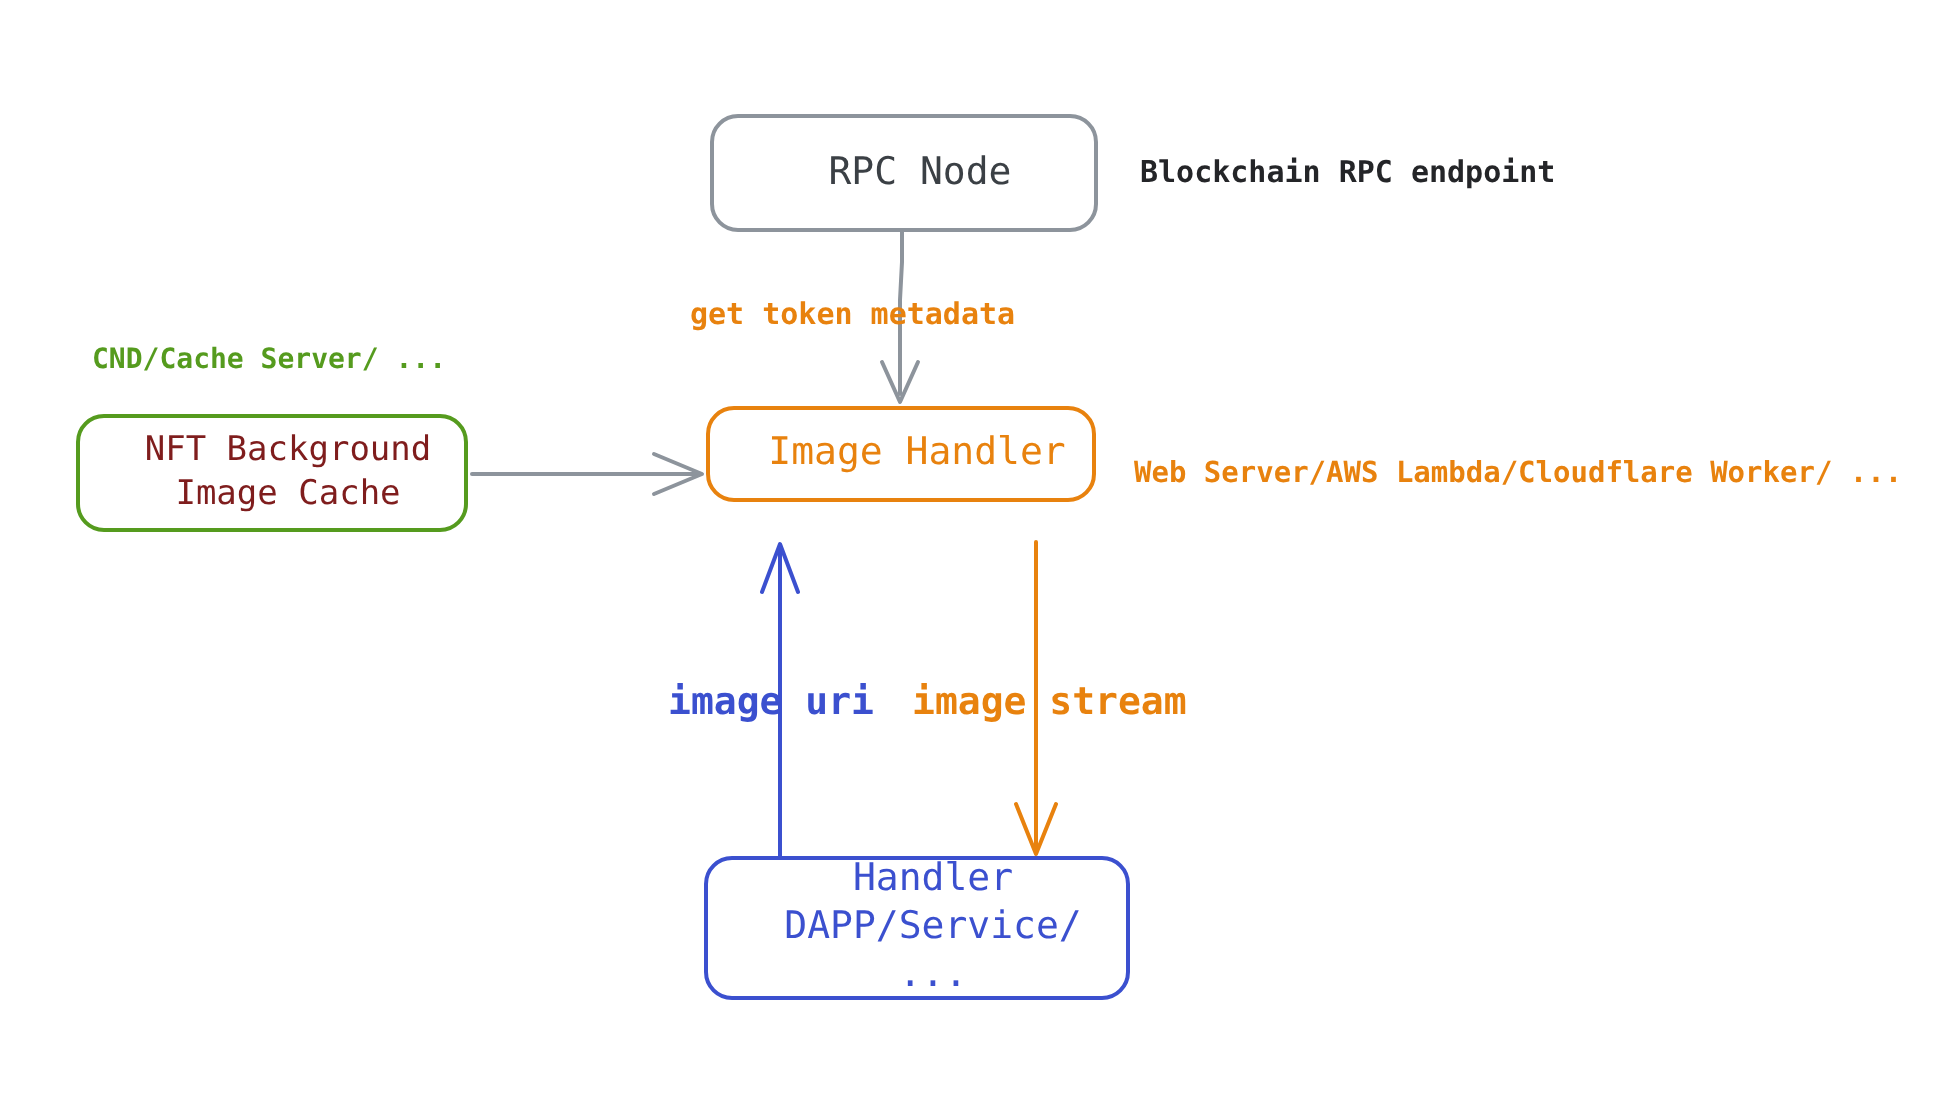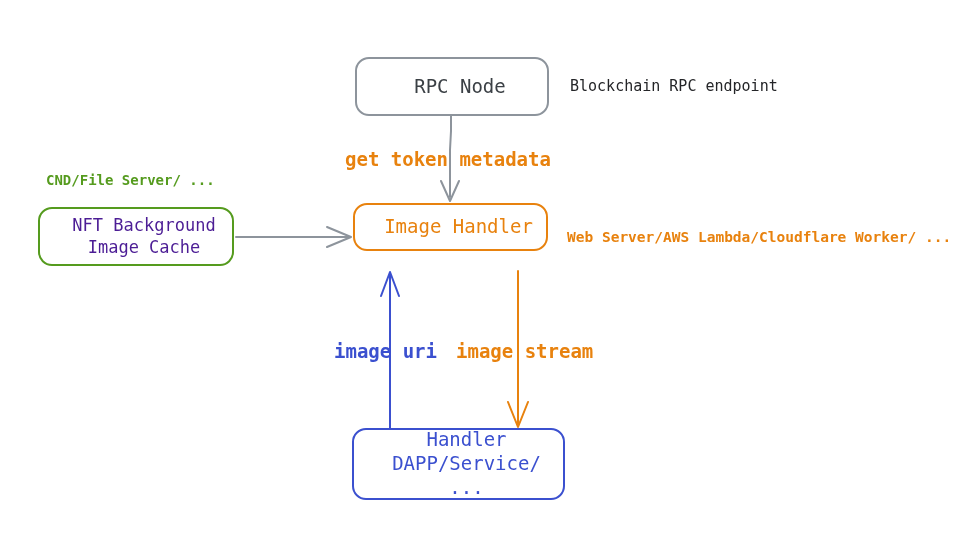--- a/index.html
+++ b/index.html
@@ -53,21 +53,21 @@
     color: #e8820e;
     font-size: 19px;
   }
   
   #nft-cache {
     left: 38px;
     top: 207px;
     width: 196px;
     height: 59px;
     border: 2px solid #559b1e;
-    color: #4c1d95;
+    color: #7f1d1d;
     font-size: 17px;
     justify-content: center;
   }
   #nft-cache .l1, #nft-cache .l2 { display: block; }
   
   #client-node {
     left: 352px;
     top: 428px;
     width: 213px;
     height: 72px;
@@ -80,40 +80,40 @@
   .label {
     position: absolute;
     white-space: nowrap;
     line-height: 1.2;
   }
   #label-blockchain {
     left: 570px;
     top: 77px;
     font-size: 15px;
     color: #242528;
-    font-weight: 400;
+    font-weight: 700;
   }
   #label-cdn {
     left: 46px;
     top: 172px;
     font-size: 14px;
     color: #559b1e;
     font-weight: 700;
   }
   #label-webserver {
     left: 567px;
     top: 229px;
     font-size: 14.5px;
     color: #e8820e;
     font-weight: 700;
   }
   #label-get-token {
     left: 345px;
     top: 148px;
-    font-size: 19px;
+    font-size: 15px;
     color: #e8820e;
     font-weight: 700;
   }
   #label-image-uri {
     left: 334px;
     top: 340px;
     font-size: 19px;
     color: #3b50cf;
     font-weight: 700;
   }
@@ -164,21 +164,21 @@
   <span class="l2">Image Cache</span>
 </div>
 
 <div class="node" id="client-node">
   <span class="title">Handler</span>
   <span class="sub">DAPP/Service/ ...</span>
 </div>
 
 <div class="label" id="label-blockchain">Blockchain RPC endpoint</div>
 
-<div class="label" id="label-cdn">CND/File Server/ ...</div>
+<div class="label" id="label-cdn">CND/Cache Server/ ...</div>
 
 <div class="label" id="label-webserver">Web Server/AWS Lambda/Cloudflare Worker/ ...</div>
 
 <div class="label" id="label-get-token">get token metadata</div>
 
 <div class="label" id="label-image-uri">image uri</div>
 
 <div class="label" id="label-image-stream">image stream</div>
 
 </body></html>

